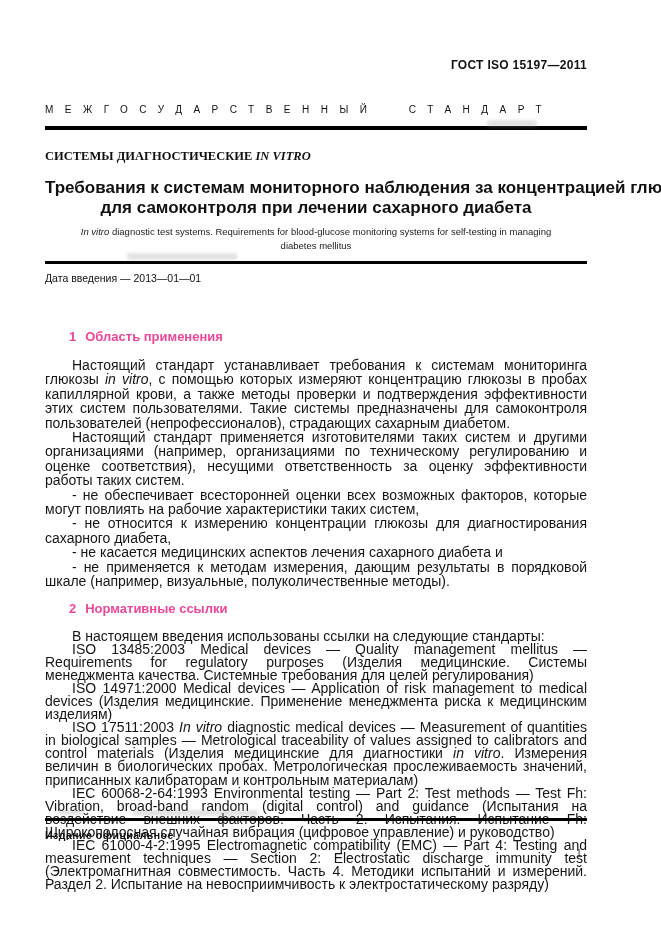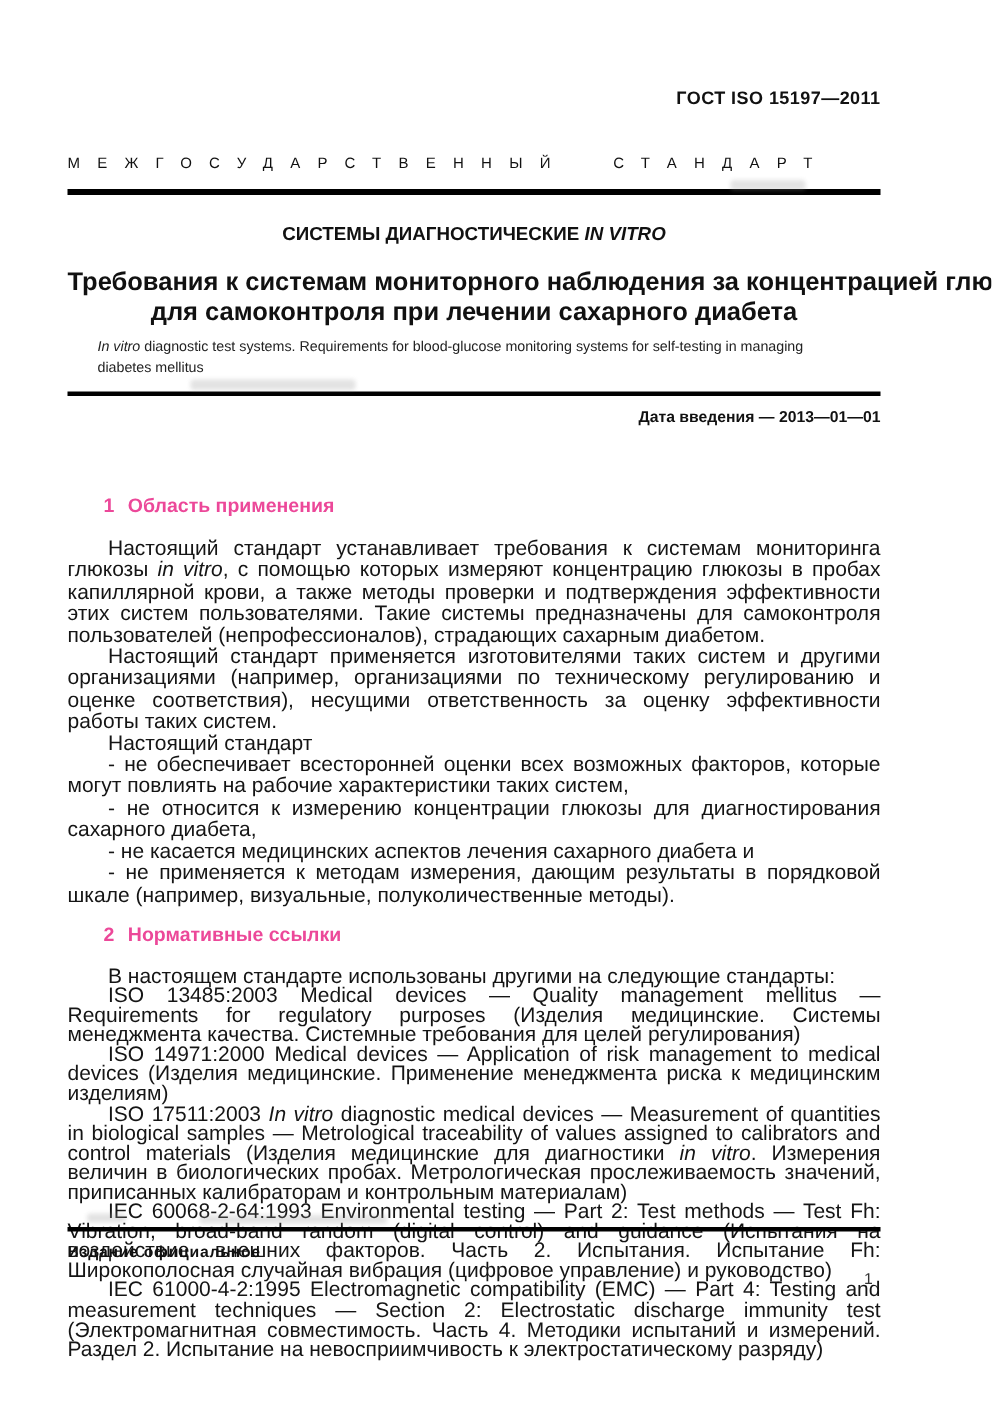--- a/index.html
+++ b/index.html
@@ -11,27 +11,27 @@
 
   .doc-code { text-align:right; font-weight:bold; font-size:12px; line-height:14px; letter-spacing:0.3px; }
   .std-type {
     margin-top:31px; font-weight:normal; font-size:10px; line-height:14px;
     letter-spacing:11.5px; word-spacing:16px; white-space:nowrap; overflow:hidden;
   }
   .rule { background:#000000; }
   .rule-thick { margin-top:9px; height:4px; }
   .rule-mid   { margin-top:8px; height:3px; }
 
-  .title-main { margin-top:19px; text-align:center; font-weight:bold; font-size:12.5px; line-height:14px; }
+  .title-main { margin-top:19px; font-weight:bold; font-size:12.5px; line-height:14px;font-family:Liberation Serif, serif; }
   .title-sub  { margin-top:15px; text-align:center; font-weight:bold; font-size:17px; line-height:20px; }
   .title-sub .nw { white-space:nowrap; }
-  .title-en   { margin-top:7px; text-align:left; font-size:9.5px; line-height:14px; color:#222222; padding:0 20px; }
+  .title-en   { margin-top:7px; text-align:center; font-size:9.5px; line-height:14px; color:#222222; padding:0 20px; }
   .it { font-style:italic; }
 
-  .date { margin-top:8px; text-align:right; font-weight:bold; font-size:10.5px; line-height:13px; }
+  .date { margin-top:8px; font-weight:normal; font-size:10.5px; line-height:13px; }
 
   .sec-h { margin:44px 0 0 24px; font-size:13px; font-weight:bold; line-height:15px; color:#ec4899; }
   .sec-h .num { margin-right:9px; }
   .sec-h2 { margin-top:12px; }
 
   .bp {
     margin:0; font-size:14px; line-height:14.4px; text-align:justify;
     text-indent:27px; color:#151515; letter-spacing:0px;
   }
   .refs .bp { line-height:13.1px; }
@@ -70,31 +70,30 @@
 
     <div class="rule rule-mid"></div>
 
     <div class="date">Дата введения — 2013—01—01</div>
 
     <h2 class="sec-h"><span class="num">1</span><span>Область применения</span></h2>
 
     <div>
       <p class="bp mt"><span>Настоящий стандарт устанавливает требования к системам мониторинга глюкозы </span><span class="it">in vitro</span><span>, с помощью которых измеряют концентрацию глюкозы в пробах капиллярной крови, а также методы проверки и подтверждения эффективности этих систем пользователями. Такие системы предназначены для самоконтроля пользователей (непрофессионалов), страдающих сахарным диабетом.</span></p>
       <p class="bp">Настоящий стандарт применяется изготовителями таких систем и другими организациями (например, организациями по техническому регулированию и оценке соответствия), несущими ответственность за оценку эффективности работы таких систем.</p>
-      <p class="bp">Настоящий стандарт</p>
       <p class="bp">- не обеспечивает всесторонней оценки всех возможных факторов, которые могут повлиять на рабочие характеристики таких систем,</p>
       <p class="bp">- не относится к измерению концентрации глюкозы для диагностирования сахарного диабета,</p>
       <p class="bp">- не касается медицинских аспектов лечения сахарного диабета и</p>
       <p class="bp">- не применяется к методам измерения, дающим результаты в порядковой шкале (например, визуальные, полуколичественные методы).</p>
     </div>
 
     <h2 class="sec-h sec-h2"><span class="num">2</span><span>Нормативные ссылки</span></h2>
 
     <div class="refs">
-      <p class="bp mt">В настоящем стандарте использованы другими на следующие стандарты:</p>
+      <p class="bp mt">В настоящем введения использованы ссылки на следующие стандарты:</p>
       <p class="bp">ISO 13485:2003 Medical devices — Quality management mellitus — Requirements for regulatory purposes (Изделия медицинские. Системы менеджмента качества. Системные требования для целей регулирования)</p>
       <p class="bp">ISO 14971:2000 Medical devices — Application of risk management to medical devices (Изделия медицинские. Применение менеджмента риска к медицинским изделиям)</p>
       <p class="bp"><span>ISO 17511:2003 </span><span class="it">In vitro</span><span> diagnostic medical devices — Measurement of quantities in biological samples — Metrological traceability of values assigned to calibrators and control materials (Изделия медицинские для диагностики </span><span class="it">in vitro</span><span>. Измерения величин в биологических пробах. Метрологическая прослеживаемость значений, приписанных калибраторам и контрольным материалам)</span></p>
       <p class="bp">IEC 60068-2-64:1993 Environmental testing — Part 2: Test methods — Test Fh: Vibration, broad-band random (digital control) and guidance (Испытания на воздействие внешних факторов. Часть 2. Испытания. Испытание Fh: Широкополосная случайная вибрация (цифровое управление) и руководство)</p>
       <p class="bp">IEC 61000-4-2:1995 Electromagnetic compatibility (EMC) — Part 4: Testing and measurement techniques — Section 2: Electrostatic discharge immunity test (Электромагнитная совместимость. Часть 4. Методики испытаний и измерений. Раздел 2. Испытание на невосприимчивость к электростатическому разряду)</p>
     </div>
   </div>
 
   <div class="smudge" id="sm1"></div>
   <div class="smudge" id="sm2"></div>

